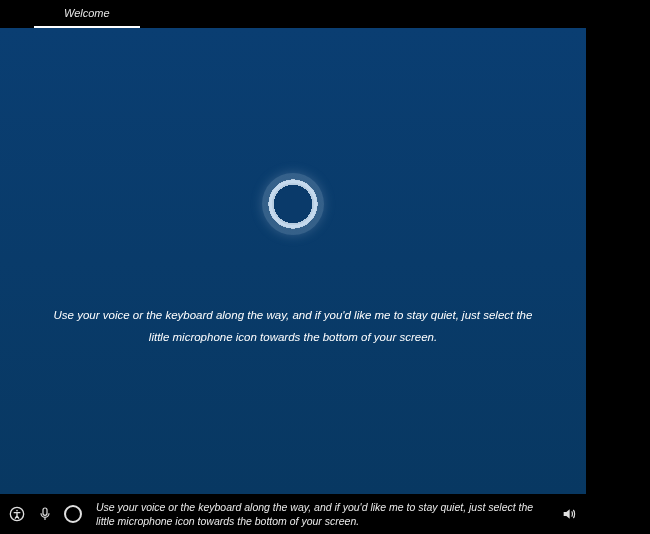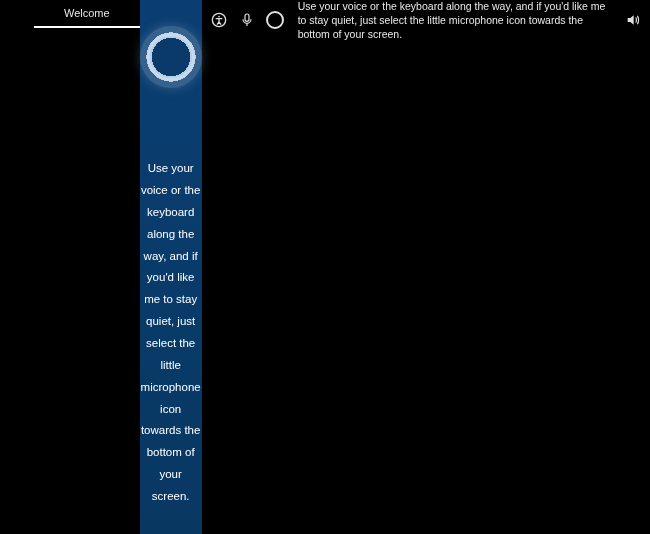--- a/index.html
+++ b/index.html
@@ -1,17 +1,17 @@
 <!DOCTYPE html>
 <html><head>
 <meta charset="utf-8">
 <style>
   * { margin: 0; padding: 0; box-sizing: border-box; }
   html, body { width: 650px; height: 534px; overflow: hidden; font-family: "Segoe UI", Arial, sans-serif; background: #000; }
-  .app { width: 650px; height: 534px; display: flex; flex-direction: row; background: #000; }
+  .app { width: 586px; height: 534px; display: flex; flex-direction: column; background: #000; font-style: italic; }
 
   
   .header { height: 28px; background: #000; display: flex; align-items: flex-end; }
   .tab {
     height: 28px;
     padding: 0 30px;
     color: #e6e6e6;
     font-size: 11px;
     display: flex;
     align-items: center;

